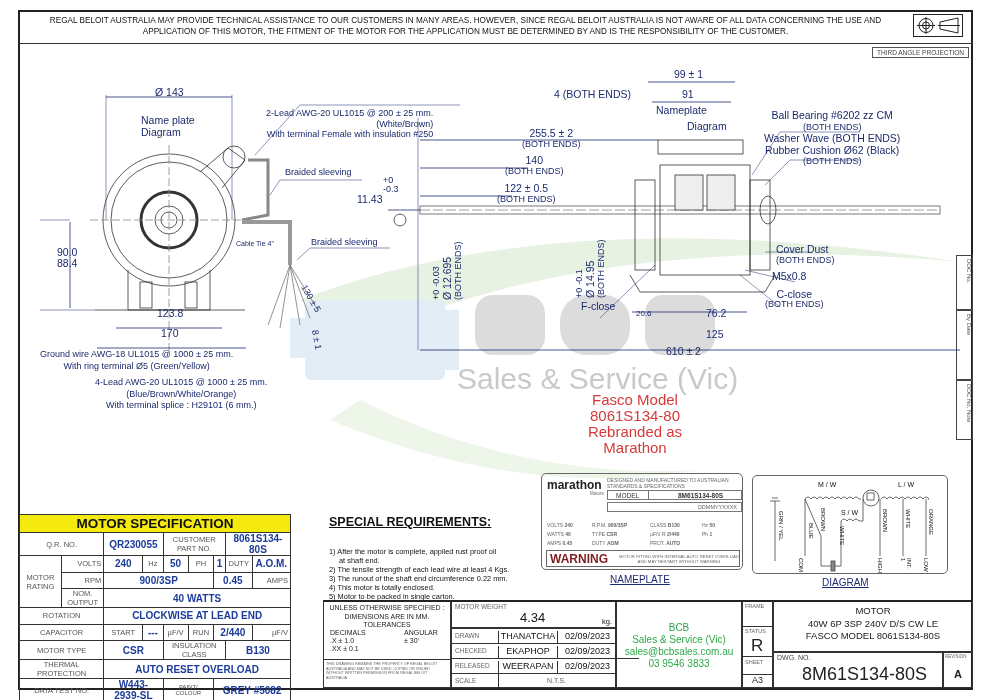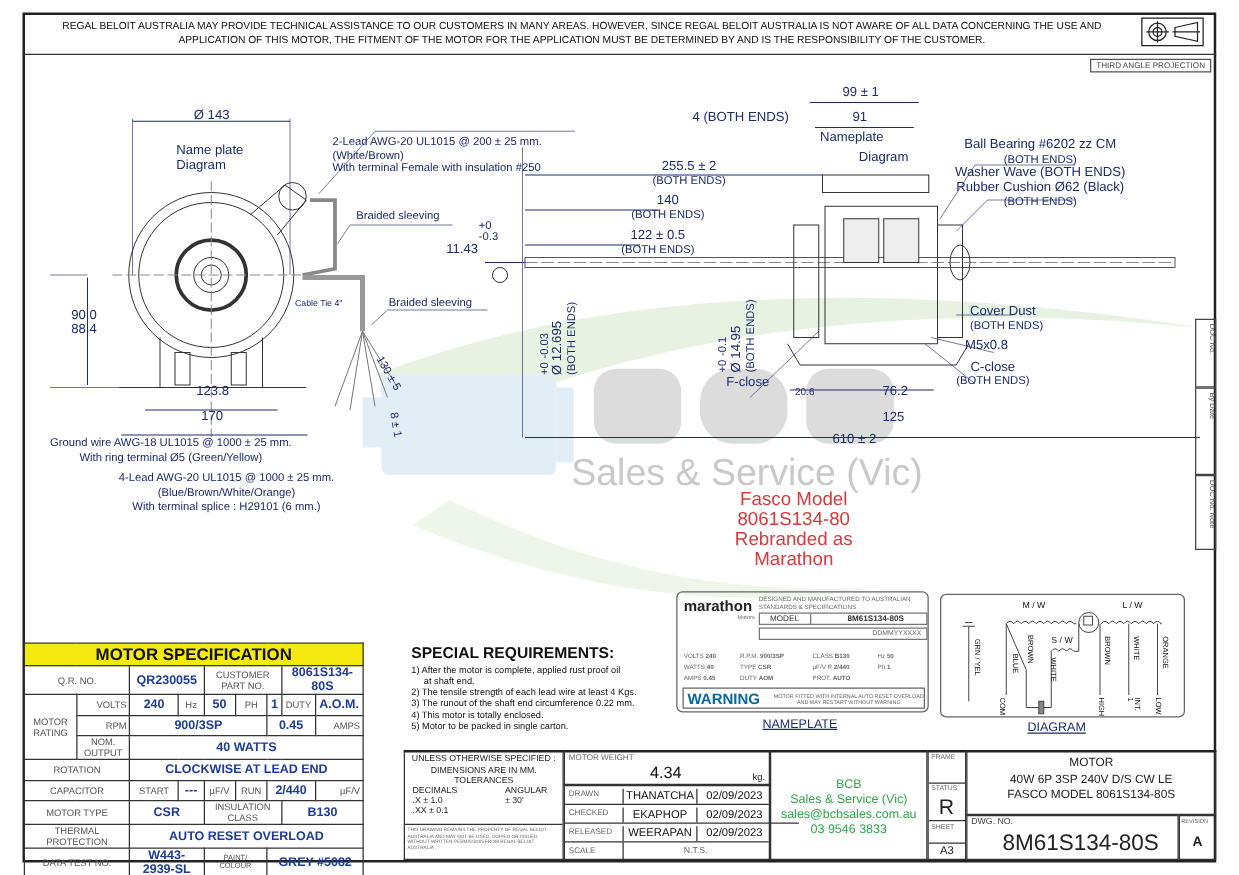--- a/index.html
+++ b/index.html
@@ -15,21 +15,21 @@
   .dim { color: #1c2a6e; font-size: 10.5px; white-space: nowrap; }
   .dimsm { color: #1c2a6e; font-size: 9px; white-space: nowrap; }
   .red { color: #d63a3a; font-size: 15px; text-align:center; line-height:16px; }
   .wm-sales { color: #c9c9c9; font-size: 30px; white-space:nowrap; }
   
   table.spec { position:absolute; left: 19px; top: 514px; width: 272px; border-collapse: collapse; font-size: 7.5px; }
   table.spec td { border: 1px solid #333; height: 16.5px; text-align: center; color:#555; padding:0 2px; }
   table.spec td.v { color: #1c3b9a; font-weight: bold; font-size: 10px; }
   table.spec td.head { background: #f5ea10; color:#111; font-weight:bold; font-size: 13.5px; height: 18px; }
   .sr { position:absolute; left: 329px; top: 515px; width: 205px; }
-  .sr h3 { font-size: 12.5px; font-weight: bold; margin-bottom:2px; }
+  .sr h3 { font-size: 12.5px; font-weight: bold; margin-bottom:18px;text-decoration:underline; }
   .sr div { font-size: 7.4px; line-height: 9px; }
   
   .tb { position:absolute; border: 1px solid #333; font-size: 6.5px; color:#666; }
   .tbv { font-size: 9px; color:#111; text-align:center; }
   .green { color: #2ea84a; text-align:center; }
   .np { position:absolute; left: 541px; top: 473px; width: 202px; height: 97px; border:1px solid #666; border-radius:5px; font-size: 5.5px; color:#666; }
   .diag { position:absolute; left: 752px; top: 475px; width: 196px; height: 99px; border:1px solid #666; border-radius:5px; }
   .ul { text-decoration: underline; color: #1c2a6e; font-size: 10px; }
 </style>
 </head>
@@ -103,21 +103,21 @@
   <line x1="310" y1="188" x2="297" y2="200" stroke="#1c2a6e" stroke-width="0.5"></line>
   <circle cx="400" cy="160" r="6"></circle>
   <line x1="388" y1="150" x2="420" y2="150" stroke="#1c2a6e"></line>
 </svg>
 
 <div class="abs dim" style="left:155px;top:86px">Ø 143</div>
 <div class="abs dim" style="left:141px;top:114px;line-height:12px">
   <div>Name plate</div>
   <div>Diagram</div>
 </div>
-<div class="abs dimsm" style="left:266px;top:108px;text-align:left;line-height:10.5px">
+<div class="abs dimsm" style="left:266px;top:108px;text-align:right;line-height:10.5px">
   <div>2-Lead AWG-20 UL1015 @ 200 ± 25 mm.</div>
   <div>(White/Brown)</div>
   <div>With terminal Female with insulation #250</div>
 </div>
 <div class="abs dimsm" style="left:285px;top:167px">Braided sleeving</div>
 <div class="abs dimsm" style="left:311px;top:237px">Braided sleeving</div>
 <div class="abs" style="left:236px;top:240px;font-size:7px;color:#1c2a6e">Cable Tie 4"</div>
 <div class="abs dim" style="left:57px;top:247px;line-height:11px">
   <div>90.0</div>
   <div>88.4</div>
@@ -325,21 +325,21 @@
   <div class="abs" style="left:108px;top:47px;font-size:5px;line-height:9px">
     <div><span>CLASS</span> <b>B130</b></div>
     <div><span>µF/V R</span> <b>2/440</b></div>
     <div><span>PROT.</span> <b>AUTO</b></div>
   </div>
   <div class="abs" style="left:160px;top:47px;font-size:5px;line-height:9px">
     <div><span>Hz</span> <b>50</b></div>
     <div><span>Ph</span> <b>1</b></div>
   </div>
   <div class="abs" style="left:4px;top:76px;width:194px;height:17px;border:1px solid #666">
-    <span class="abs" style="left:3px;top:1px;font-size:12px;font-weight:bold;color:#0369a1">WARNING</span>
+    <span class="abs" style="left:3px;top:1px;font-size:12px;font-weight:bold;color:#7f1d1d">WARNING</span>
     <span class="abs" style="left:72px;top:3px;width:120px;font-size:4.3px;line-height:5px;text-align:center">MOTOR FITTED WITH INTERNAL AUTO RESET OVERLOAD AND MAY RESTART WITHOUT WARNING</span>
   </div>
 </div>
 <div class="abs ul" style="left:610px;top:574px">NAMEPLATE</div>
 
 <div class="diag">
   <svg class="abs" style="left:0;top:0" width="196" height="99" stroke="#444" fill="none" stroke-width="0.8">
     <line x1="22" y1="25" x2="22" y2="85"></line>
       <line x1="17" y1="25" x2="27" y2="25"></line>
       <line x1="19" y1="22" x2="25" y2="22"></line>

